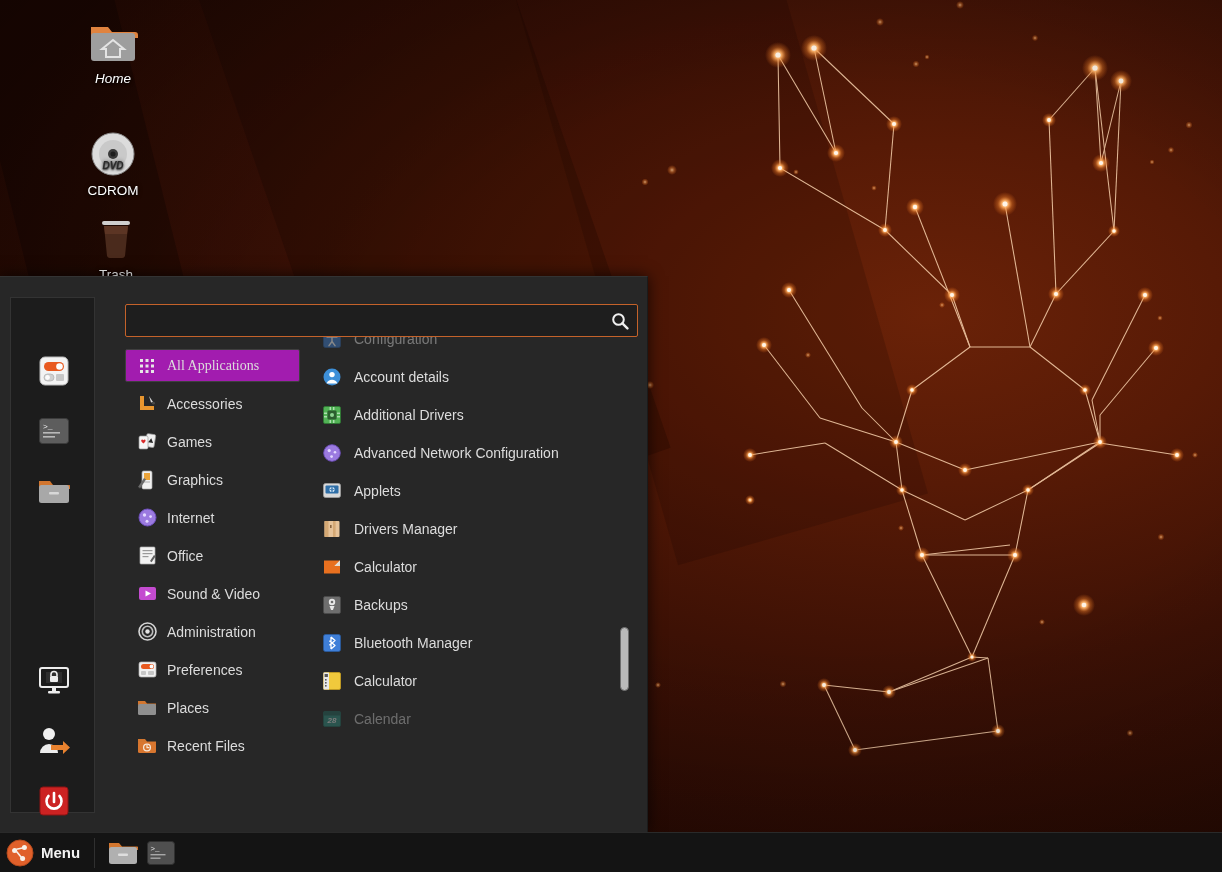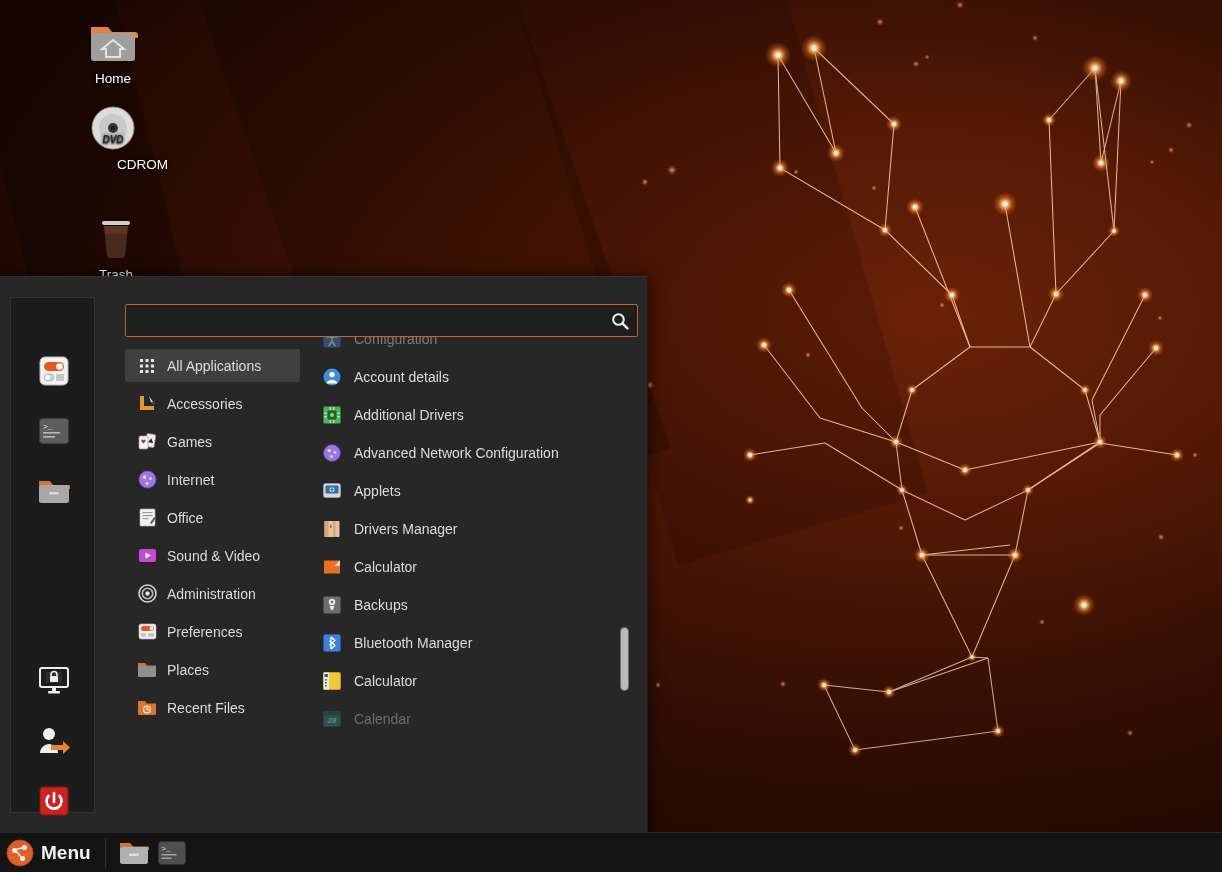--- a/index.html
+++ b/index.html
@@ -41,22 +41,22 @@
   .desk-icon {
     position: absolute;
     width: 110px;
     text-align: center;
     color: #fff;
     font-size: 13.5px;
     text-shadow: 0 1px 2px rgba(0,0,0,0.85), 0 0 4px rgba(0,0,0,0.6);
   }
   .desk-icon .glyphbox { height: 52px; display: flex; align-items: center; justify-content: center; }
   .desk-icon .lbl { display: block; margin-top: 3px; }
-  #icon-home  { left: 58px; top: 16px; }
-  #icon-cdrom { left: 58px; top: 102px; text-align: right; }
+  #icon-home  { left: 58px; top: 16px; font-style: italic; }
+  #icon-cdrom { left: 58px; top: 128px; }
   #icon-trash { left: 61px; top: 212px; }
 
   
   #menu-panel {
     position: absolute;
     left: 0; top: 276px;
     width: 648px; height: 556px;
     background: #272727;
     border-right: 1px solid #1b1b1b;
     border-top: 1px solid #333;
@@ -116,22 +116,23 @@
     display: flex; align-items: center;
     height: 33px;
     padding: 0 8px 0 11px;
     margin-bottom: 5px;
     color: #dcdcdc;
     font-size: 14px;
     border: 1px solid transparent;
     border-radius: 2px;
   }
   .cat-item.selected {
-    background: #404040;
+    background: #a21caf;
     border-color: #3f3f3f;
+    font-family: Liberation Serif, serif;
   }
   .cat-item .ico { width: 20px; height: 20px; margin-right: 10px; flex: none; display:flex; align-items:center; justify-content:center; }
   .cat-item .ico svg { display:block; }
 
   
   #applist-wrap {
     position: absolute;
     left: 310px; top: 60px;
     width: 330px; height: 464px;
     overflow: hidden;
@@ -171,21 +172,21 @@
     width: 1222px; height: 40px;
     background: #141414;
     display: flex; align-items: center;
     border-top: 1px solid #2a2a2a;
   }
   #menu-button {
     display: flex; align-items: center;
     height: 40px;
     padding: 0 10px 0 6px;
     color: #f2f2f2;
-    font-size: 19px;
+    font-size: 15px;
     font-weight: bold;
   }
   #menu-button .logo { margin-right: 7px; display:flex; }
   .tb-sep { width: 1px; height: 30px; background: #303030; margin: 0 4px; }
   #task-launchers { display: flex; align-items: center; gap: 6px; padding-left: 8px; }
   .tb-launcher { width: 32px; height: 32px; display:flex; align-items:center; justify-content:center; }
 </style>
 </head>
 <body>
 
@@ -515,20 +516,32 @@
         <svg width="20" height="20" viewBox="0 0 20 20">
           <rect x="9" y="2" width="9" height="13" rx="1.5" fill="#efefef" stroke="#9a9a9a" stroke-width="0.7" transform="rotate(9 13 8)"></rect>
           <rect x="2" y="4" width="9" height="13" rx="1.5" fill="#f6f6f6" stroke="#9a9a9a" stroke-width="0.7"></rect>
           <path d="M6.4,8.2 c-1.4,-1.6 -3.2,0.2 -1.6,1.8 l1.6,1.6 l1.6,-1.6 c1.6,-1.6 -0.2,-3.4 -1.6,-1.8 Z" fill="#d92b2b"></path>
           <path d="M14,6 l2.5,4.5 h-5 Z" fill="#262626" transform="rotate(9 13 8)"></path>
         </svg>
       </span>
       <span>Games</span>
     </div>
 
+    <div class="cat-item">
+      <span class="ico">
+        <svg width="20" height="20" viewBox="0 0 20 20">
+          <rect x="5" y="1" width="10" height="18" rx="1.5" fill="#f0f0f0" stroke="#a9a9a9" stroke-width="0.7"></rect>
+          <rect x="7" y="3" width="6" height="7" fill="#eba43a"></rect>
+          <rect x="7" y="11" width="6" height="2" fill="#cfcfcf"></rect>
+          <path d="M1,17 l6,-9 l2,1.6 l-6,9 Z" fill="#6a6a6a"></path>
+          <path d="M1,17 l1.6,0.8 l-0.6,1.4 Z" fill="#2e2e2e"></path>
+        </svg>
+      </span>
+      <span>Graphics</span>
+    </div>
 
     <div class="cat-item">
       <span class="ico">
         <svg width="19" height="19" viewBox="0 0 19 19">
           <circle cx="9.5" cy="9.5" r="8.5" fill="#9b7ae0"></circle>
           <circle cx="9.5" cy="9.5" r="8.5" fill="none" stroke="#6f4fc0" stroke-width="1"></circle>
           <circle cx="6.5" cy="7" r="1.7" fill="#e3d8ff"></circle>
           <circle cx="12.6" cy="8.6" r="1.4" fill="#e3d8ff"></circle>
           <circle cx="9" cy="13.2" r="1.5" fill="#e3d8ff"></circle>
         </svg>

